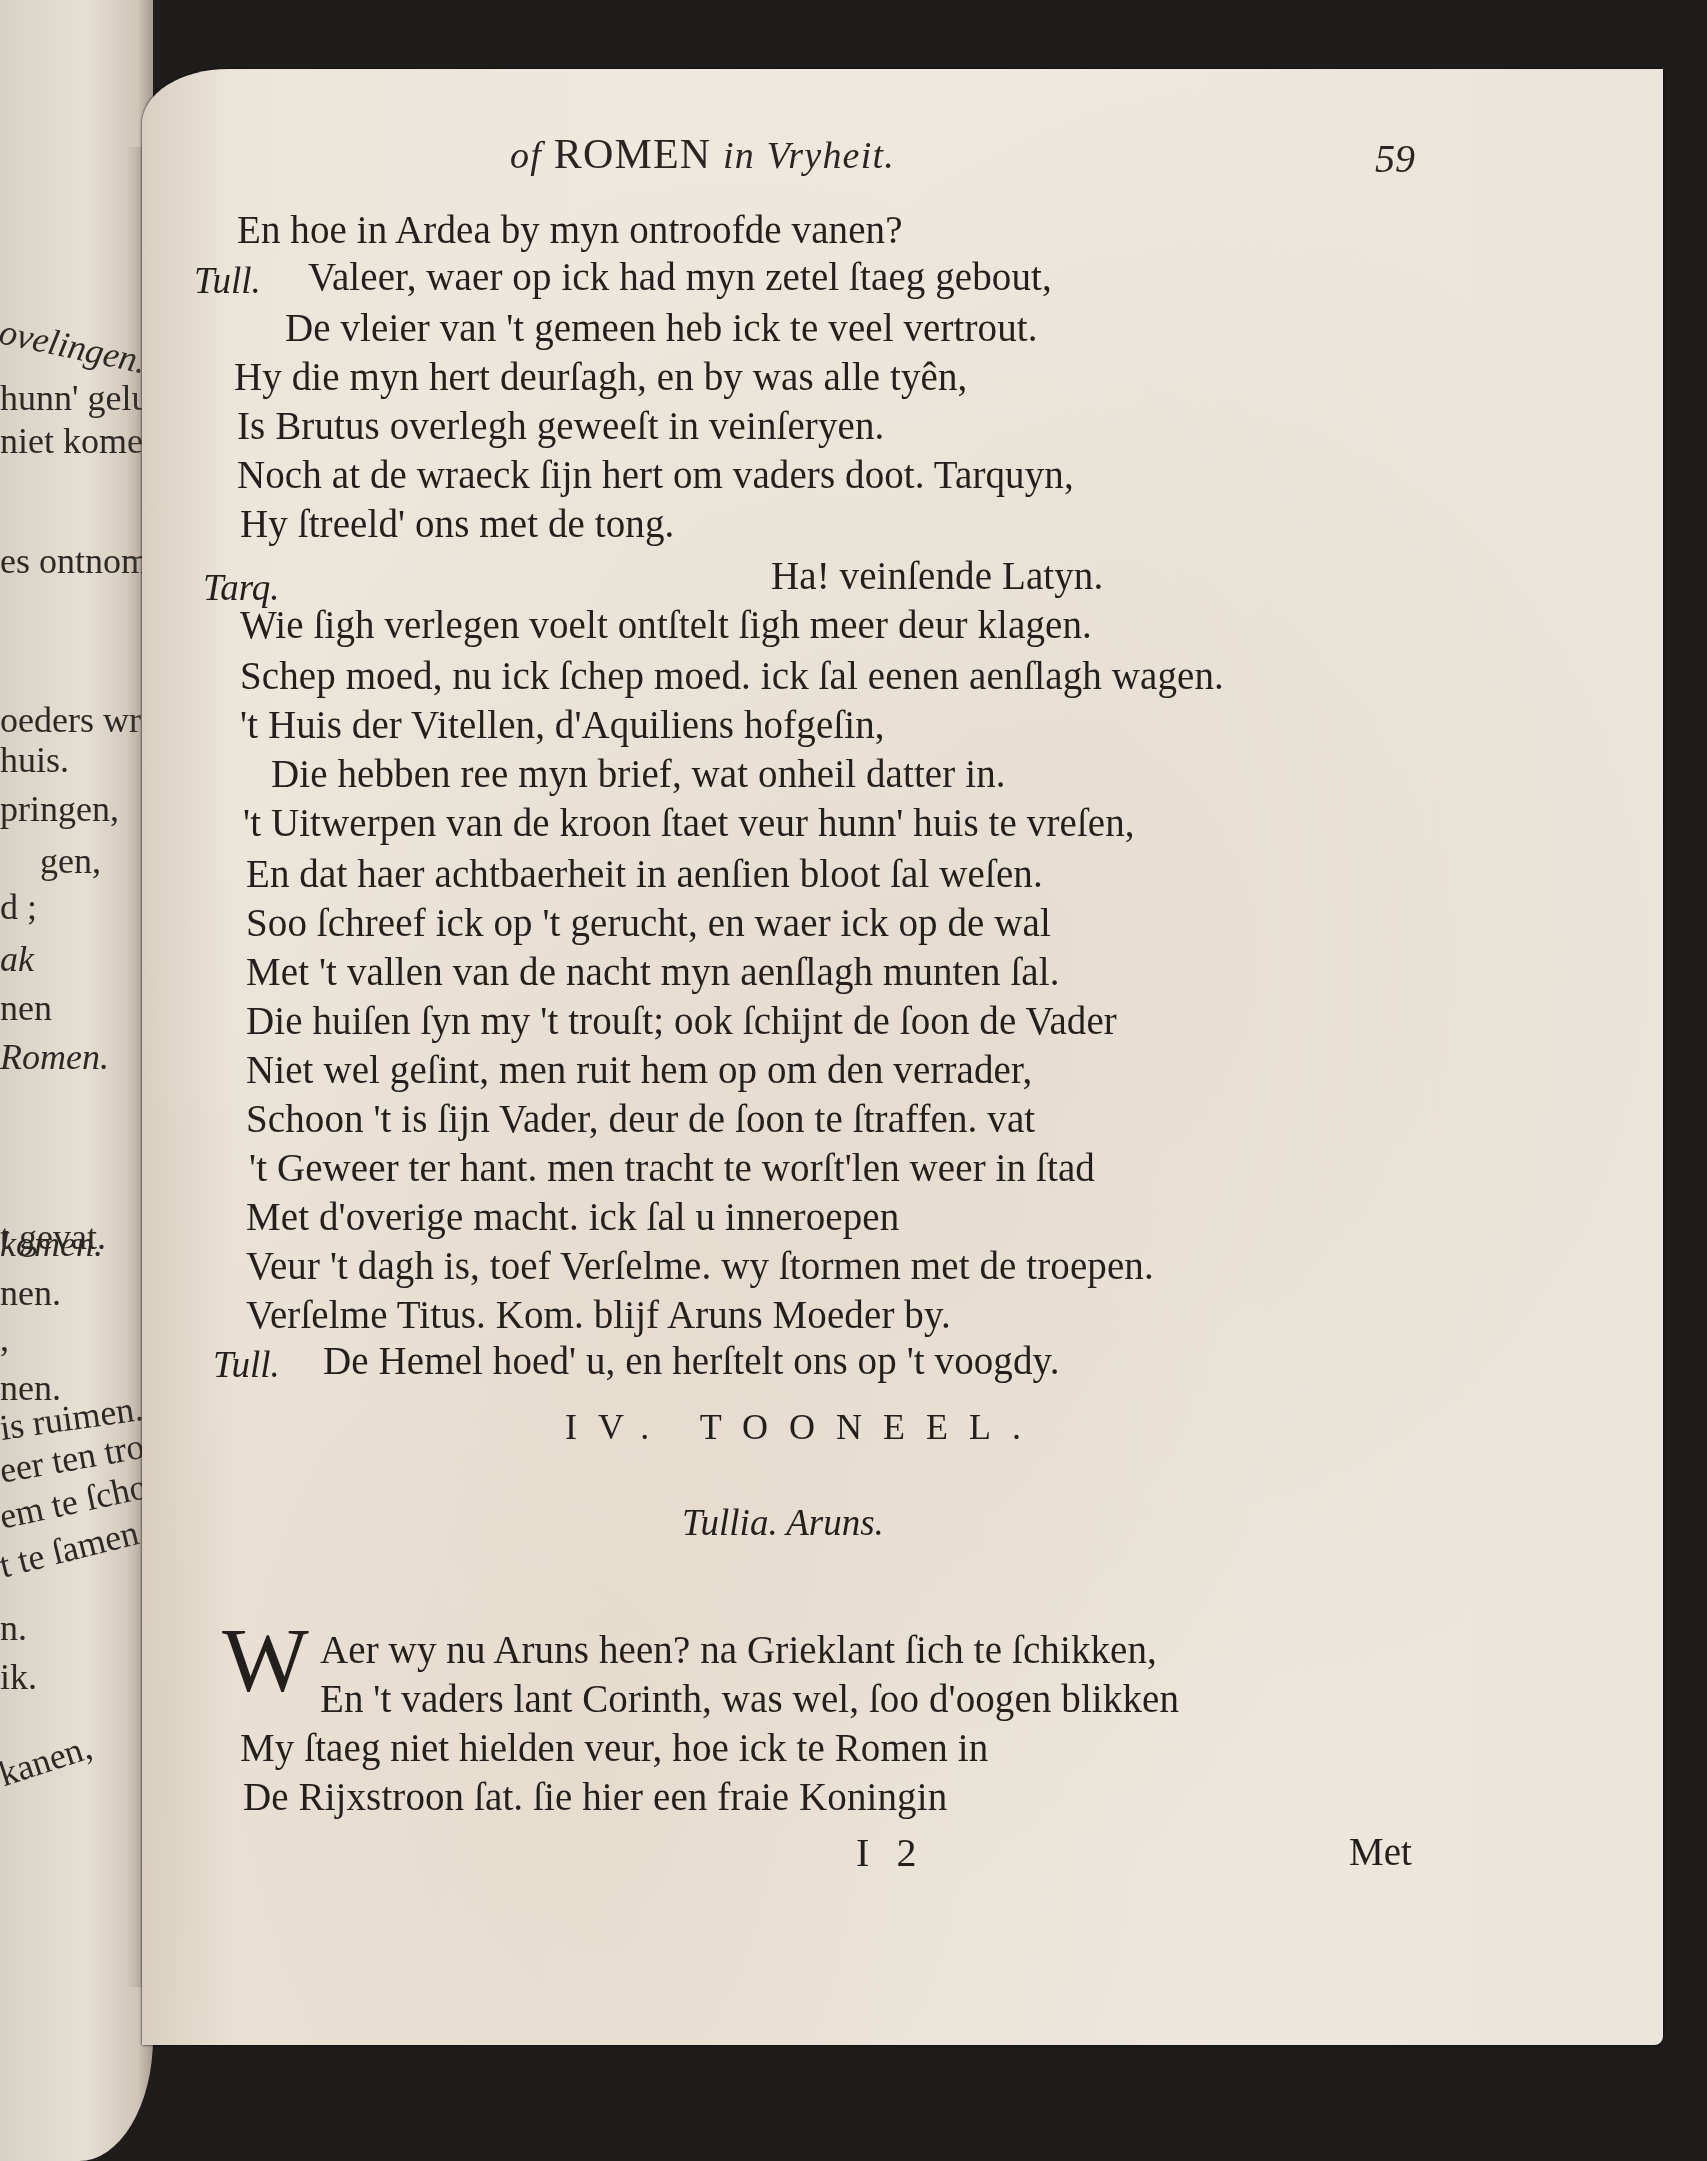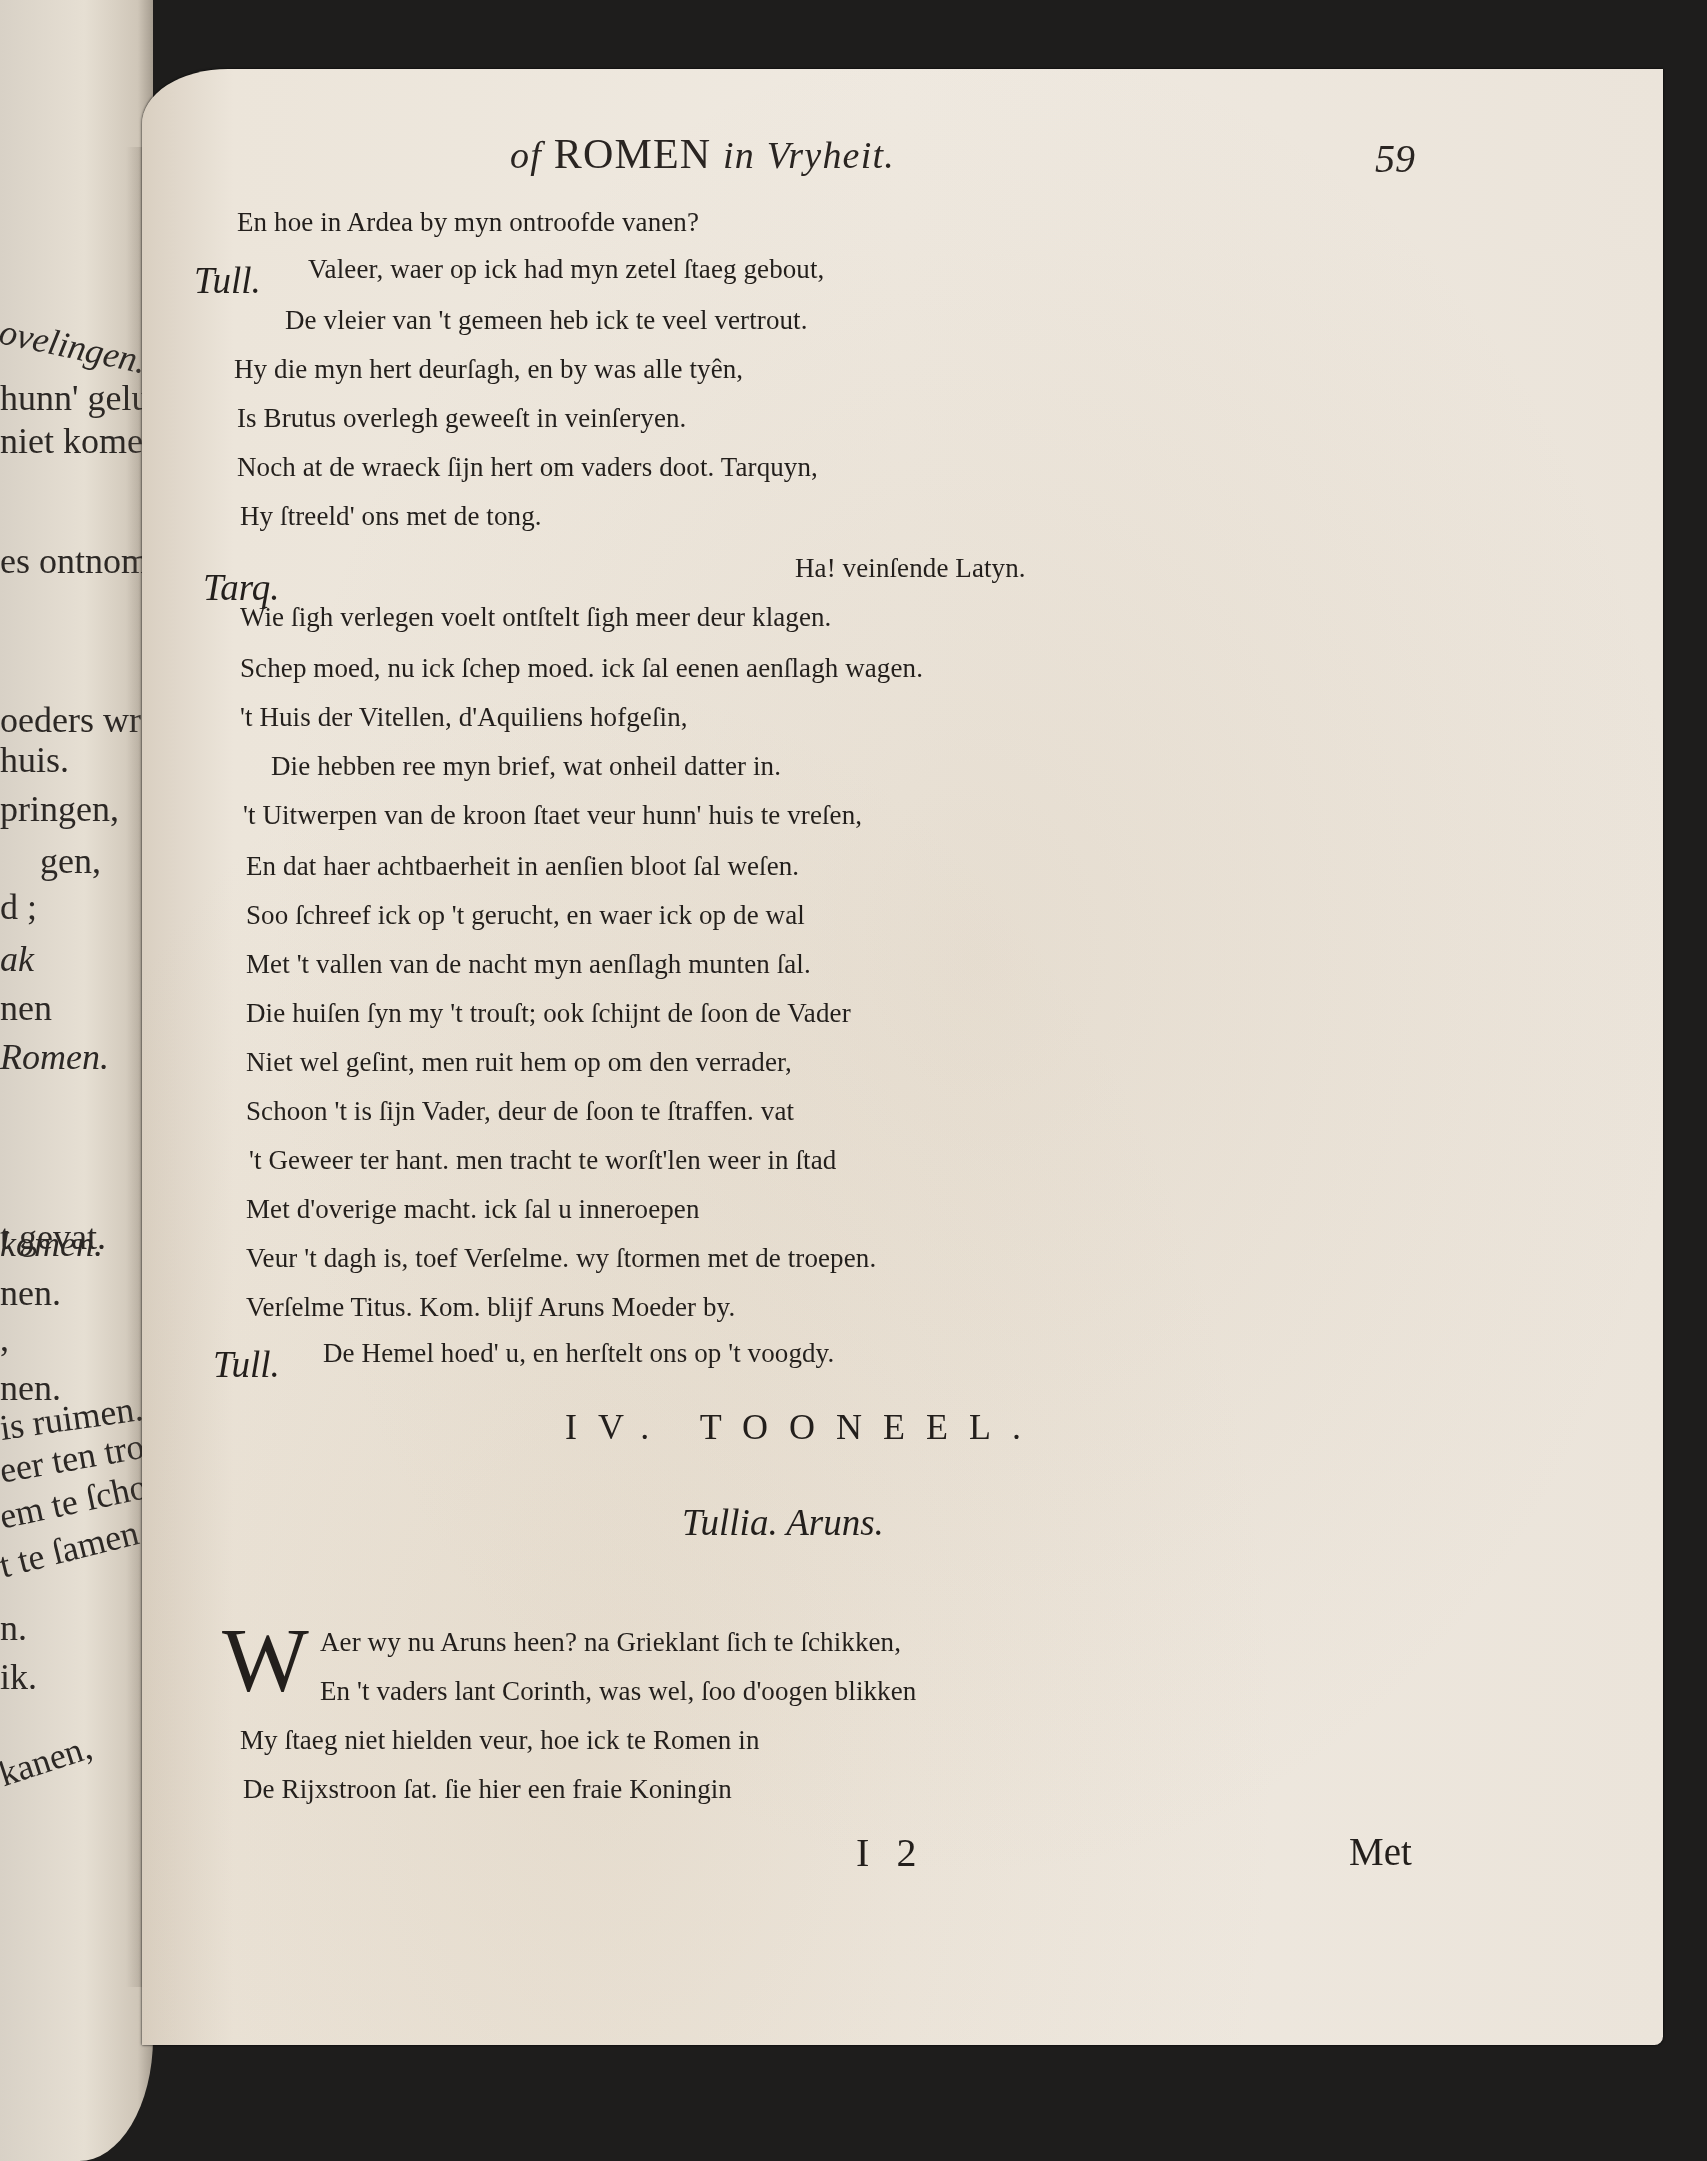--- a/index.html
+++ b/index.html
@@ -35,21 +35,21 @@
   .running-head {
     position:absolute; left:368px; top:61px; font-size:42px; color:#2a2522;
     letter-spacing:1.2px; white-space:nowrap;
   }
   .running-head .it { font-style:italic; font-size:38px; }
   .folio {
     position:absolute; left:1233px; top:66px; font-size:40px; color:#2a2522;
     font-style:italic;
   }
   .line {
-    position:absolute; font-size:27px; color:#231f1c; white-space:nowrap; letter-spacing:0.1px;
+    position:absolute; font-size:39px; color:#231f1c; white-space:nowrap; letter-spacing:0.1px;
   }
   .speaker {
     position:absolute; font-size:37px; color:#231f1c; font-style:italic; white-space:nowrap;
   }
   .scene-head {
     position:absolute; left:423px; top:1403px; font-size:36px; color:#231f1c;
     letter-spacing:21px; white-space:nowrap;
   }
   .scene-chars {
     position:absolute; left:540px; top:1500px; font-size:37px; color:#231f1c;
@@ -110,21 +110,21 @@
   <div class="speaker" style="left:52px;top:190px;">Tull.</div>
   <div class="line" style="left:166px;top:185px;">Valeer, waer op ick had myn zetel ſtaeg gebout,</div>
 
   <div class="line" style="left:95px;top:236px;margin-left:48px;">De vleier van 't gemeen heb ick te veel vertrout.</div>
   <div class="line" style="left:92px;top:285px;">Hy die myn hert deurſagh, en by was alle tyên,</div>
   <div class="line" style="left:95px;top:334px;">Is Brutus overlegh geweeſt in veinſeryen.</div>
   <div class="line" style="left:95px;top:383px;">Noch at de wraeck ſijn hert om vaders doot. Tarquyn,</div>
   <div class="line" style="left:98px;top:432px;">Hy ſtreeld' ons met de tong.</div>
 
   <div class="speaker" style="left:61px;top:497px;">Tarq.</div>
-  <div class="line" style="left:653px;top:484px;text-align:center;">Ha! veinſende Latyn.</div>
+  <div class="line" style="left:629px;top:484px;text-align:center;">Ha! veinſende Latyn.</div>
 
   <div class="line" style="left:98px;top:533px;">Wie ſigh verlegen voelt ontſtelt ſigh meer deur klagen.</div>
   <div class="line" style="left:98px;top:584px;">Schep moed, nu ick ſchep moed. ick ſal eenen aenſlagh wagen.</div>
   <div class="line" style="left:98px;top:633px;">'t Huis der Vitellen, d'Aquiliens hofgeſin,</div>
   <div class="line" style="left:101px;top:682px;margin-left:28px;">Die hebben ree myn brief, wat onheil datter in.</div>
   <div class="line" style="left:101px;top:731px;">'t Uitwerpen van de kroon ſtaet veur hunn' huis te vreſen,</div>
   <div class="line" style="left:104px;top:782px;">En dat haer achtbaerheit in aenſien bloot ſal weſen.</div>
   <div class="line" style="left:104px;top:831px;">Soo ſchreef ick op 't gerucht, en waer ick op de wal</div>
   <div class="line" style="left:104px;top:880px;">Met 't vallen van de nacht myn aenſlagh munten ſal.</div>
   <div class="line" style="left:104px;top:929px;">Die huiſen ſyn my 't trouſt; ook ſchijnt de ſoon de Vader</div>

